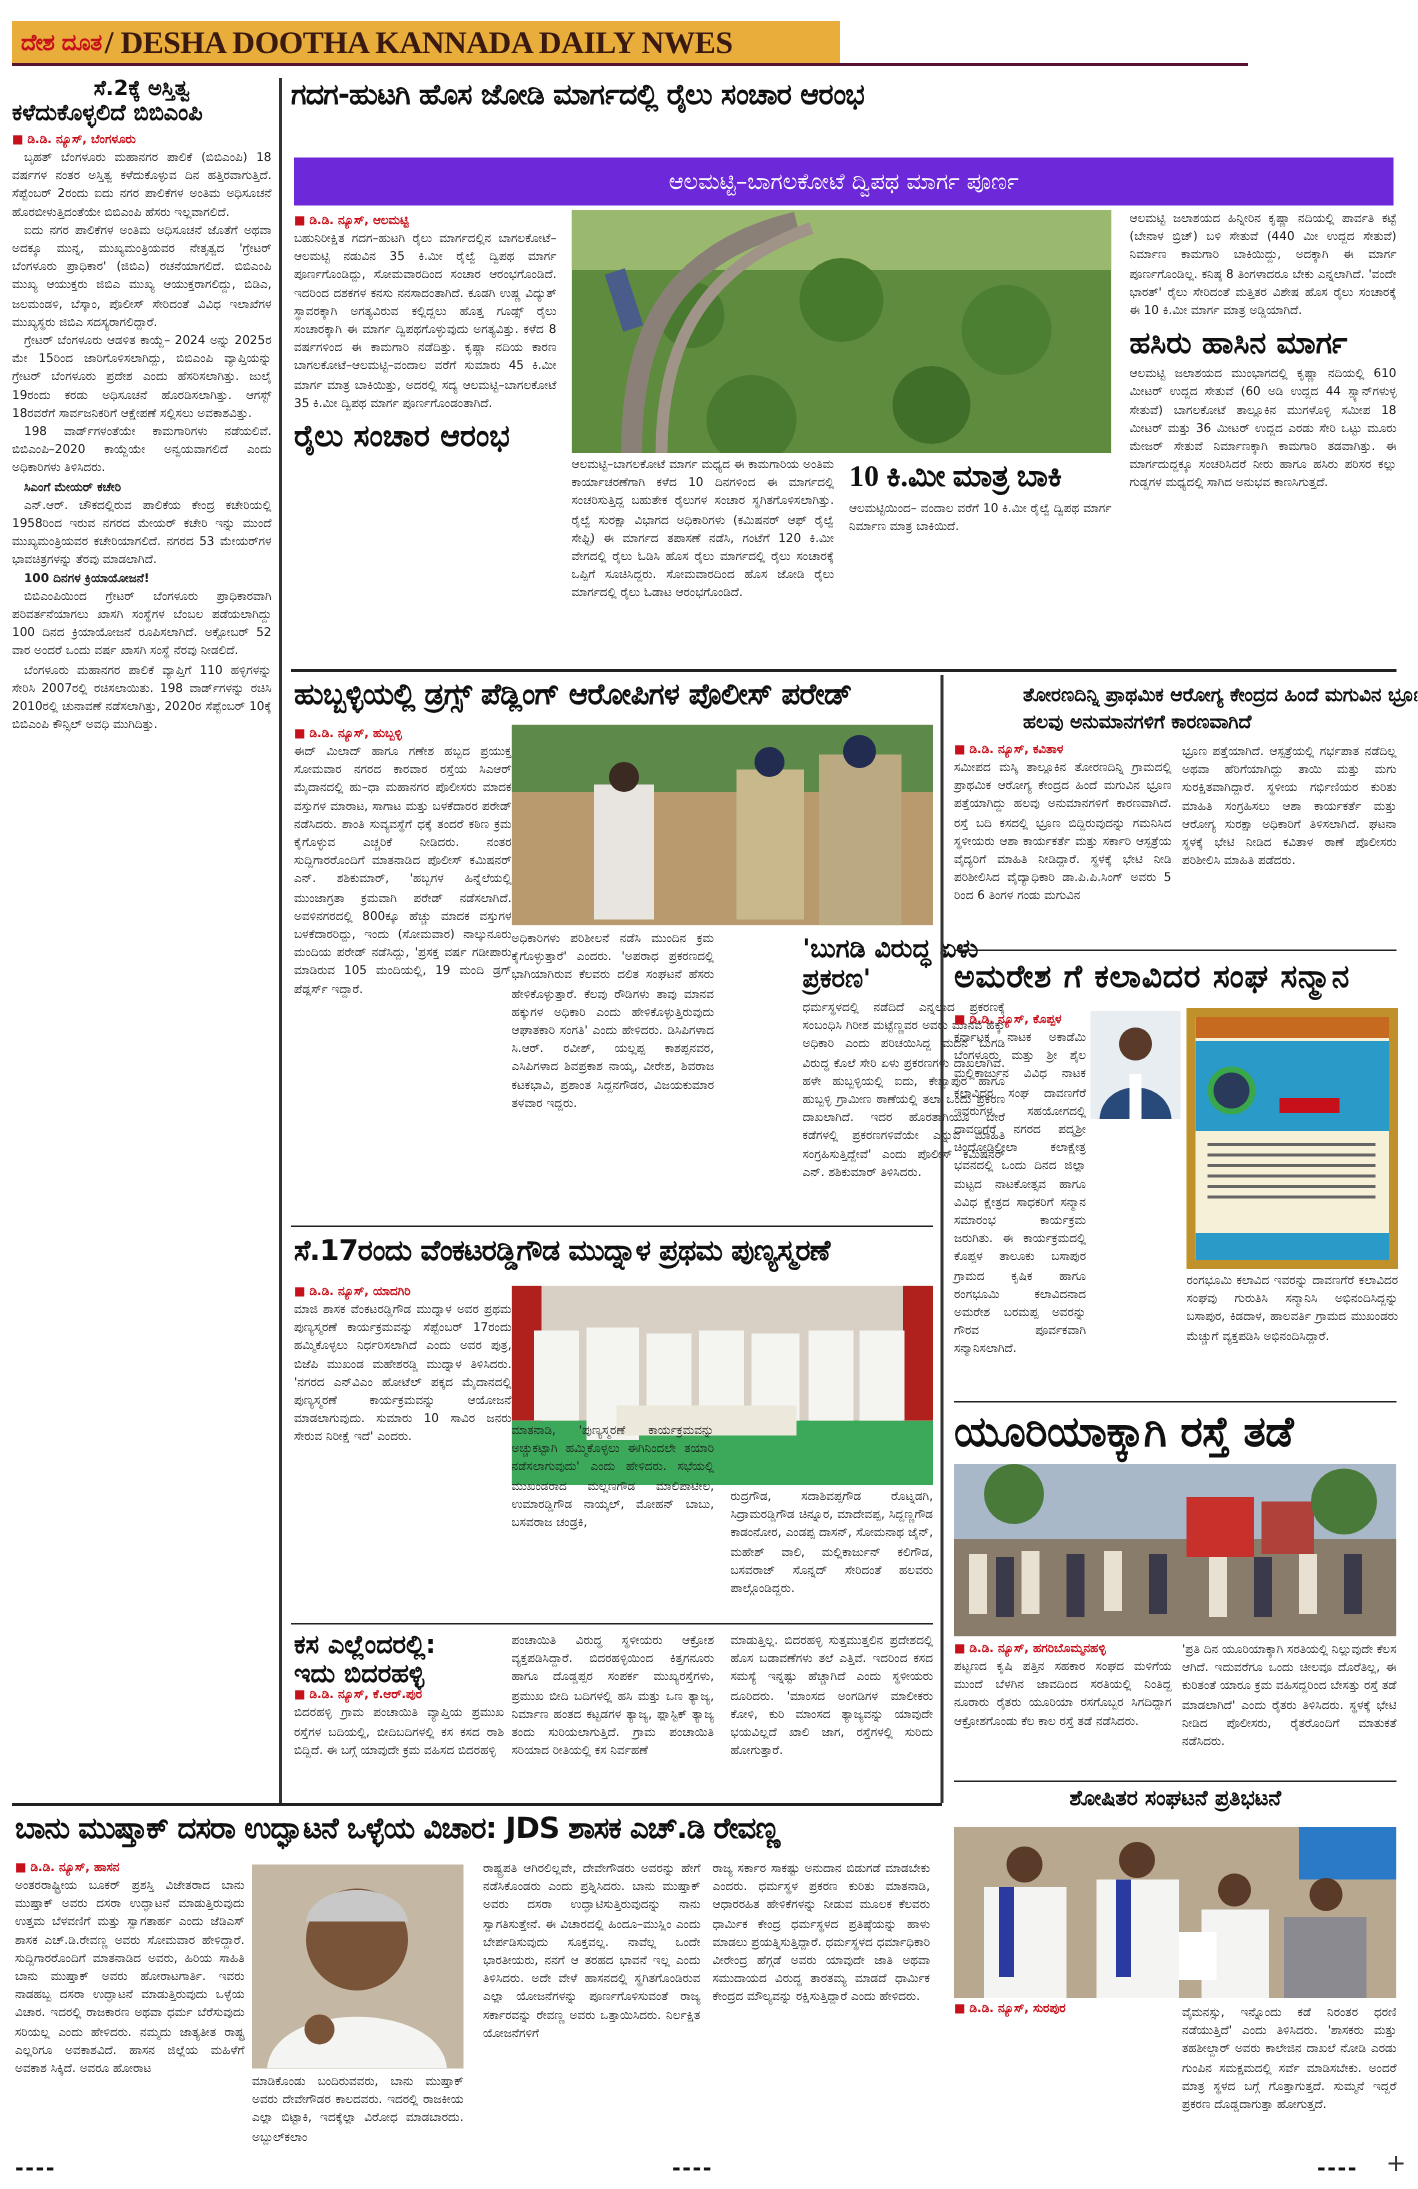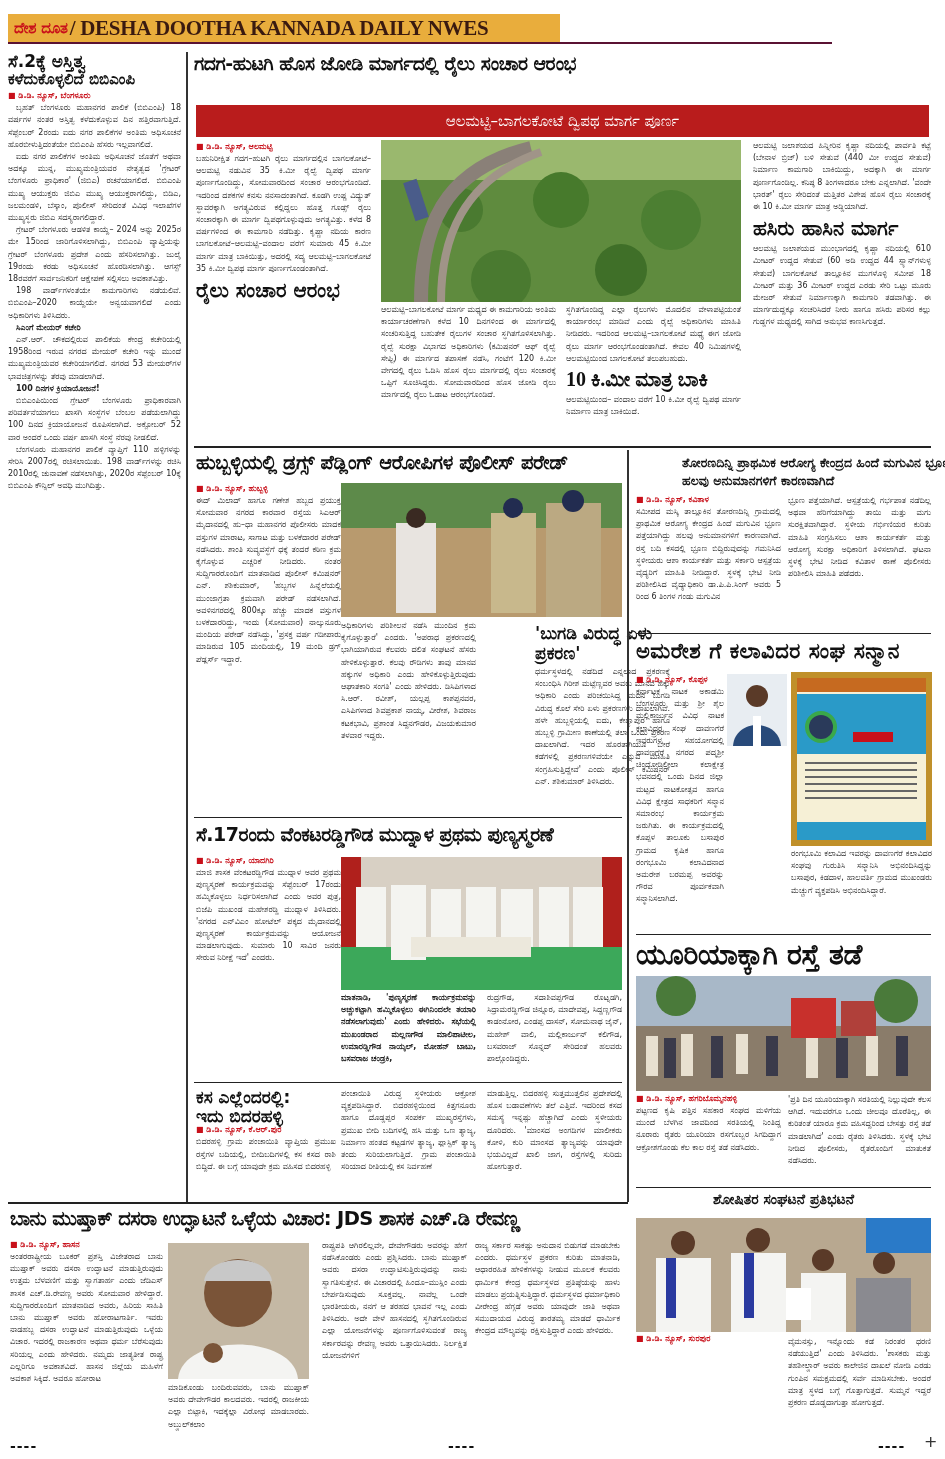--- a/index.html
+++ b/index.html
@@ -13,36 +13,36 @@
   .mh-page { font-family: "DejaVu Sans", sans-serif; font-weight: bold; font-size: 12px; display: flex; align-items: center; gap: 4px; }
   .mh-page b { font-size: 28px; line-height: 26px; }
   .vline { background: #333; width: 2px; }
   .hline { background: #222; height: 2px; }
   .head { font-weight: bold; line-height: 1.1; color: #111; }
   .byline { color: #c8101a; font-size: 8px; font-weight: bold; margin-bottom: 1px; }
   .byline::before { content: "■ "; }
   .txt { font-size: 8px; line-height: 12.2px; text-align: justify; color: #222; }
   .txt p { text-indent: 8px; }
   .subhead { font-weight: bold; font-size: 20px; margin: 3px 0; }
-  .green-banner { background: #b91c1c; color: #fff; font-size: 15px; display: flex; align-items: center; justify-content: center; }
+  .green-banner { background: #6d28d9; color: #fff; font-size: 15px; display: flex; align-items: center; justify-content: center; }
   .img { overflow: hidden; }
   .dashes { font-weight: bold; font-size: 14px; letter-spacing: 1px; }
 </style>
 </head>
 <body>
 
 <div class="abs masthead">
   <div class="mh-left">
     <span class="brand">ದೇಶ ದೂತ</span>
     <span>/ DESHA DOOTHA KANNADA DAILY NWES</span>
   </div>
 </div>
 
 <div class="abs" style="left:8px;top:52px;width:173px;height:1148px;">
-  <div class="head" style="font-size:17px;">ಸೆ.2ಕ್ಕೆ ಅಸ್ತಿತ್ವ</div>
+  <div class="head" style="font-size:14px;text-align:center;">ಸೆ.2ಕ್ಕೆ ಅಸ್ತಿತ್ವ</div>
   <div class="head" style="font-size:15px;margin-bottom:4px;">ಕಳೆದುಕೊಳ್ಳಲಿದೆ ಬಿಬಿಎಂಪಿ</div>
   <div class="byline">ಡಿ.ಡಿ. ನ್ಯೂಸ್, ಬೆಂಗಳೂರು</div>
   <div class="txt">
     <p>ಬೃಹತ್ ಬೆಂಗಳೂರು ಮಹಾನಗರ ಪಾಲಿಕೆ (ಬಿಬಿಎಂಪಿ) 18 ವರ್ಷಗಳ ನಂತರ ಅಸ್ತಿತ್ವ ಕಳೆದುಕೊಳ್ಳುವ ದಿನ ಹತ್ತಿರವಾಗುತ್ತಿದೆ. ಸೆಪ್ಟೆಂಬರ್ 2ರಂದು ಐದು ನಗರ ಪಾಲಿಕೆಗಳ ಅಂತಿಮ ಅಧಿಸೂಚನೆ ಹೊರಬೀಳುತ್ತಿದಂತೆಯೇ ಬಿಬಿಎಂಪಿ ಹೆಸರು ಇಲ್ಲವಾಗಲಿದೆ.</p>
     <p>ಐದು ನಗರ ಪಾಲಿಕೆಗಳ ಅಂತಿಮ ಅಧಿಸೂಚನೆ ಜೊತೆಗೆ ಅಥವಾ ಅದಕ್ಕೂ ಮುನ್ನ, ಮುಖ್ಯಮಂತ್ರಿಯವರ ನೇತೃತ್ವದ 'ಗ್ರೇಟರ್ ಬೆಂಗಳೂರು ಪ್ರಾಧಿಕಾರ' (ಜಿಬಿಎ) ರಚನೆಯಾಗಲಿದೆ. ಬಿಬಿಎಂಪಿ ಮುಖ್ಯ ಆಯುಕ್ತರು ಜಿಬಿಎ ಮುಖ್ಯ ಆಯುಕ್ತರಾಗಲಿದ್ದು, ಬಿಡಿಎ, ಜಲಮಂಡಳಿ, ಬೆಸ್ಕಾಂ, ಪೊಲೀಸ್ ಸೇರಿದಂತೆ ವಿವಿಧ ಇಲಾಖೆಗಳ ಮುಖ್ಯಸ್ಥರು ಜಿಬಿಎ ಸದಸ್ಯರಾಗಲಿದ್ದಾರೆ.</p>
     <p>ಗ್ರೇಟರ್ ಬೆಂಗಳೂರು ಆಡಳಿತ ಕಾಯ್ದೆ– 2024 ಅನ್ನು 2025ರ ಮೇ 15ರಿಂದ ಜಾರಿಗೊಳಿಸಲಾಗಿದ್ದು, ಬಿಬಿಎಂಪಿ ವ್ಯಾಪ್ತಿಯನ್ನು ಗ್ರೇಟರ್ ಬೆಂಗಳೂರು ಪ್ರದೇಶ ಎಂದು ಹೆಸರಿಸಲಾಗಿತ್ತು. ಜುಲೈ 19ರಂದು ಕರಡು ಅಧಿಸೂಚನೆ ಹೊರಡಿಸಲಾಗಿತ್ತು. ಆಗಸ್ಟ್ 18ರವರೆಗೆ ಸಾರ್ವಜನಿಕರಿಗೆ ಆಕ್ಷೇಪಣೆ ಸಲ್ಲಿಸಲು ಅವಕಾಶವಿತ್ತು.</p>
     <p>198 ವಾರ್ಡ್‌ಗಳಂತೆಯೇ ಕಾಮಗಾರಿಗಳು ನಡೆಯಲಿವೆ. ಬಿಬಿಎಂಪಿ–2020 ಕಾಯ್ದೆಯೇ ಅನ್ವಯವಾಗಲಿದೆ ಎಂದು ಅಧಿಕಾರಿಗಳು ತಿಳಿಸಿದರು.</p>
     <p style="font-weight:bold;">ಸಿಎಂಗೆ ಮೇಯರ್ ಕಚೇರಿ</p>
     <p>ಎನ್.ಆರ್. ಚೌಕದಲ್ಲಿರುವ ಪಾಲಿಕೆಯ ಕೇಂದ್ರ ಕಚೇರಿಯಲ್ಲಿ 1958ರಿಂದ ಇರುವ ನಗರದ ಮೇಯರ್ ಕಚೇರಿ ಇನ್ನು ಮುಂದೆ ಮುಖ್ಯಮಂತ್ರಿಯವರ ಕಚೇರಿಯಾಗಲಿದೆ. ನಗರದ 53 ಮೇಯರ್‌ಗಳ ಭಾವಚಿತ್ರಗಳನ್ನು ತೆರವು ಮಾಡಲಾಗಿದೆ.</p>
     <p style="font-weight:bold;">100 ದಿನಗಳ ಕ್ರಿಯಾಯೋಜನೆ!</p>
@@ -71,21 +71,20 @@
       <circle cx="240" cy="130" r="26" fill="#3f6f28"></circle>
       <circle cx="120" cy="140" r="30" fill="#4a7a30"></circle>
     <path d="M40 162 C 40 90, 60 30, 150 8" stroke="#8a8078" stroke-width="14" fill="none"></path>
     <path d="M60 162 C 60 100, 80 40, 160 12" stroke="#a09488" stroke-width="8" fill="none"></path>
     <rect x="28" y="40" width="14" height="40" fill="#4a5c8a" transform="rotate(-18 35 60)"></rect>
   </svg>
 </div>
 
 <div class="abs txt" style="left:381px;top:304px;width:175px;">ಆಲಮಟ್ಟಿ–ಬಾಗಲಕೋಟೆ ಮಾರ್ಗ ಮಧ್ಯದ ಈ ಕಾಮಗಾರಿಯ ಅಂತಿಮ ಕಾರ್ಯಾಚರಣೆಗಾಗಿ ಕಳೆದ 10 ದಿನಗಳಿಂದ ಈ ಮಾರ್ಗದಲ್ಲಿ ಸಂಚರಿಸುತ್ತಿದ್ದ ಬಹುತೇಕ ರೈಲುಗಳ ಸಂಚಾರ ಸ್ಥಗಿತಗೊಳಿಸಲಾಗಿತ್ತು. ರೈಲ್ವೆ ಸುರಕ್ಷಾ ವಿಭಾಗದ ಅಧಿಕಾರಿಗಳು (ಕಮಿಷನರ್ ಆಫ್ ರೈಲ್ವೆ ಸೇಫ್ಟಿ) ಈ ಮಾರ್ಗದ ತಪಾಸಣೆ ನಡೆಸಿ, ಗಂಟೆಗೆ 120 ಕಿ.ಮೀ ವೇಗದಲ್ಲಿ ರೈಲು ಓಡಿಸಿ ಹೊಸ ರೈಲು ಮಾರ್ಗದಲ್ಲಿ ರೈಲು ಸಂಚಾರಕ್ಕೆ ಒಪ್ಪಿಗೆ ಸೂಚಿಸಿದ್ದರು. ಸೋಮವಾರದಿಂದ ಹೊಸ ಜೋಡಿ ರೈಲು ಮಾರ್ಗದಲ್ಲಿ ರೈಲು ಓಡಾಟ ಆರಂಭಗೊಂಡಿದೆ.</div>
 <div class="abs" style="left:566px;top:304px;width:175px;">
-  <div class="txt">ಸ್ಥಗಿತಗೊಂಡಿದ್ದ ಎಲ್ಲಾ ರೈಲುಗಳು ಮೊದಲಿನ ವೇಳಾಪಟ್ಟಿಯಂತೆ ಕಾರ್ಯಾರಂಭ ಮಾಡಿವೆ ಎಂದು ರೈಲ್ವೆ ಅಧಿಕಾರಿಗಳು ಮಾಹಿತಿ ನೀಡಿದರು. ಇದರಿಂದ ಆಲಮಟ್ಟಿ–ಬಾಗಲಕೋಟೆ ಮಧ್ಯೆ ಈಗ ಜೋಡಿ ರೈಲು ಮಾರ್ಗ ಆರಂಭಗೊಂಡಂತಾಗಿದೆ. ಕೇವಲ 40 ನಿಮಿಷಗಳಲ್ಲಿ ಆಲಮಟ್ಟಿಯಿಂದ ಬಾಗಲಕೋಟೆ ತಲುಪಬಹುದು.</div>
   <div class="subhead" style="font-family:'Liberation Serif',serif;">10 ಕಿ.ಮೀ ಮಾತ್ರ ಬಾಕಿ</div>
   <div class="txt">ಆಲಮಟ್ಟಿಯಿಂದ– ವಂದಾಲ ವರೆಗೆ 10 ಕಿ.ಮೀ ರೈಲ್ವೆ ದ್ವಿಪಥ ಮಾರ್ಗ ನಿರ್ಮಾಣ ಮಾತ್ರ ಬಾಕಿಯಿದೆ.</div>
 </div>
 <div class="abs" style="left:753px;top:140px;width:178px;">
   <div class="txt">ಆಲಮಟ್ಟಿ ಜಲಾಶಯದ ಹಿನ್ನೀರಿನ ಕೃಷ್ಣಾ ನದಿಯಲ್ಲಿ ಪಾರ್ವತಿ ಕಟ್ಟೆ (ಬೇನಾಳ ಬ್ರಿಜ್) ಬಳಿ ಸೇತುವೆ (440 ಮೀ ಉದ್ದದ ಸೇತುವೆ) ನಿರ್ಮಾಣ ಕಾಮಗಾರಿ ಬಾಕಿಯಿದ್ದು, ಅದಕ್ಕಾಗಿ ಈ ಮಾರ್ಗ ಪೂರ್ಣಗೊಂಡಿಲ್ಲ. ಕನಿಷ್ಠ 8 ತಿಂಗಳಾದರೂ ಬೇಕು ಎನ್ನಲಾಗಿದೆ. 'ವಂದೇ ಭಾರತ್' ರೈಲು ಸೇರಿದಂತೆ ಮತ್ತಿತರ ವಿಶೇಷ ಹೊಸ ರೈಲು ಸಂಚಾರಕ್ಕೆ ಈ 10 ಕಿ.ಮೀ ಮಾರ್ಗ ಮಾತ್ರ ಅಡ್ಡಿಯಾಗಿದೆ.</div>
   <div class="subhead">ಹಸಿರು ಹಾಸಿನ ಮಾರ್ಗ</div>
   <div class="txt">ಆಲಮಟ್ಟಿ ಜಲಾಶಯದ ಮುಂಭಾಗದಲ್ಲಿ ಕೃಷ್ಣಾ ನದಿಯಲ್ಲಿ 610 ಮೀಟರ್ ಉದ್ದದ ಸೇತುವೆ (60 ಅಡಿ ಉದ್ದದ 44 ಸ್ಪ್ಯಾನ್‌ಗಳುಳ್ಳ ಸೇತುವೆ) ಬಾಗಲಕೋಟೆ ತಾಲ್ಲೂಕಿನ ಮುಗಳೊಳ್ಳಿ ಸಮೀಪ 18 ಮೀಟರ್ ಮತ್ತು 36 ಮೀಟರ್ ಉದ್ದದ ಎರಡು ಸೇರಿ ಒಟ್ಟು ಮೂರು ಮೇಜರ್ ಸೇತುವೆ ನಿರ್ಮಾಣಕ್ಕಾಗಿ ಕಾಮಗಾರಿ ತಡವಾಗಿತ್ತು. ಈ ಮಾರ್ಗದುದ್ದಕ್ಕೂ ಸಂಚರಿಸಿದರೆ ನೀರು ಹಾಗೂ ಹಸಿರು ಪರಿಸರ ಕಲ್ಲು ಗುಡ್ಡಗಳ ಮಧ್ಯದಲ್ಲಿ ಸಾಗಿದ ಅನುಭವ ಕಾಣಸಿಗುತ್ತದೆ.</div>
 </div>
 
 <div class="abs hline" style="left:194px;top:446px;width:737px;"></div>
@@ -173,21 +172,21 @@
         <rect x="50" y="28" width="35" height="75"></rect>
         <rect x="90" y="32" width="30" height="60"></rect>
         <rect x="125" y="30" width="30" height="60"></rect>
         <rect x="160" y="32" width="32" height="58"></rect>
         <rect x="198" y="30" width="30" height="60"></rect>
         <rect x="232" y="30" width="30" height="60"></rect>
       </g>
     <rect x="70" y="80" width="120" height="20" fill="#ece8dc"></rect>
   </svg>
 </div>
-<div class="abs txt" style="left:341px;top:992px;width:135px;font-weight:bold;">ಮಾತನಾಡಿ, 'ಪುಣ್ಯಸ್ಮರಣೆ ಕಾರ್ಯಕ್ರಮವನ್ನು ಅಚ್ಚುಕಟ್ಟಾಗಿ ಹಮ್ಮಿಕೊಳ್ಳಲು ಈಗಿನಿಂದಲೇ ತಯಾರಿ ನಡೆಸಲಾಗುವುದು' ಎಂದು ಹೇಳಿದರು. ಸಭೆಯಲ್ಲಿ ಮುಖಂಡರಾದ ಮಲ್ಲಣಗೌಡ ಮಾಲಿಪಾಟೀಲ, ಉಮಾರಡ್ಡಿಗೌಡ ನಾಯ್ಕಲ್, ಮೋಹನ್ ಬಾಬು, ಬಸವರಾಜ ಚಂಡ್ರಕಿ,</div>
+<div class="abs txt" style="left:341px;top:948px;width:135px;">ಮಾತನಾಡಿ, 'ಪುಣ್ಯಸ್ಮರಣೆ ಕಾರ್ಯಕ್ರಮವನ್ನು ಅಚ್ಚುಕಟ್ಟಾಗಿ ಹಮ್ಮಿಕೊಳ್ಳಲು ಈಗಿನಿಂದಲೇ ತಯಾರಿ ನಡೆಸಲಾಗುವುದು' ಎಂದು ಹೇಳಿದರು. ಸಭೆಯಲ್ಲಿ ಮುಖಂಡರಾದ ಮಲ್ಲಣಗೌಡ ಮಾಲಿಪಾಟೀಲ, ಉಮಾರಡ್ಡಿಗೌಡ ನಾಯ್ಕಲ್, ಮೋಹನ್ ಬಾಬು, ಬಸವರಾಜ ಚಂಡ್ರಕಿ,</div>
 <div class="abs txt" style="left:487px;top:992px;width:135px;">ರುದ್ರಗೌಡ, ಸದಾಶಿವಪ್ಪಗೌಡ ರೊಟ್ನಡಗಿ, ಸಿದ್ರಾಮರಡ್ಡಿಗೌಡ ಚಿನ್ನೂರ, ಮಾದೇವಪ್ಪ, ಸಿದ್ದಣ್ಣಗೌಡ ಕಾಡಂನೋರ, ಎಂಡಪ್ಪ ದಾಸನ್, ಸೋಮನಾಥ ಜೈನ್, ಮಹೇಶ್ ವಾಲಿ, ಮಲ್ಲಿಕಾರ್ಜುನ್ ಕಲಿಗೌಡ, ಬಸವರಾಜ್ ಸೊನ್ನದ್ ಸೇರಿದಂತೆ ಹಲವರು ಪಾಲ್ಗೊಂಡಿದ್ದರು.</div>
 
 <div class="abs head" style="left:636px;top:940px;width:300px;font-size:28px;letter-spacing:-0.3px;">ಯೂರಿಯಾಕ್ಕಾಗಿ ರಸ್ತೆ ತಡೆ ನಡೆಸಿದ ರೈತರು</div>
 <div class="abs img" style="left:636px;top:976px;width:295px;height:115px;">
   <svg width="295" height="115">
     <rect width="295" height="115" fill="#a8b8c8"></rect>
     <rect y="50" width="295" height="65" fill="#8a7c6a"></rect>
     <rect x="155" y="22" width="45" height="40" fill="#c8302c"></rect>
     <rect x="205" y="25" width="35" height="35" fill="#b0403a"></rect>
     <circle cx="40" cy="20" r="20" fill="#4a7a3a"></circle>

